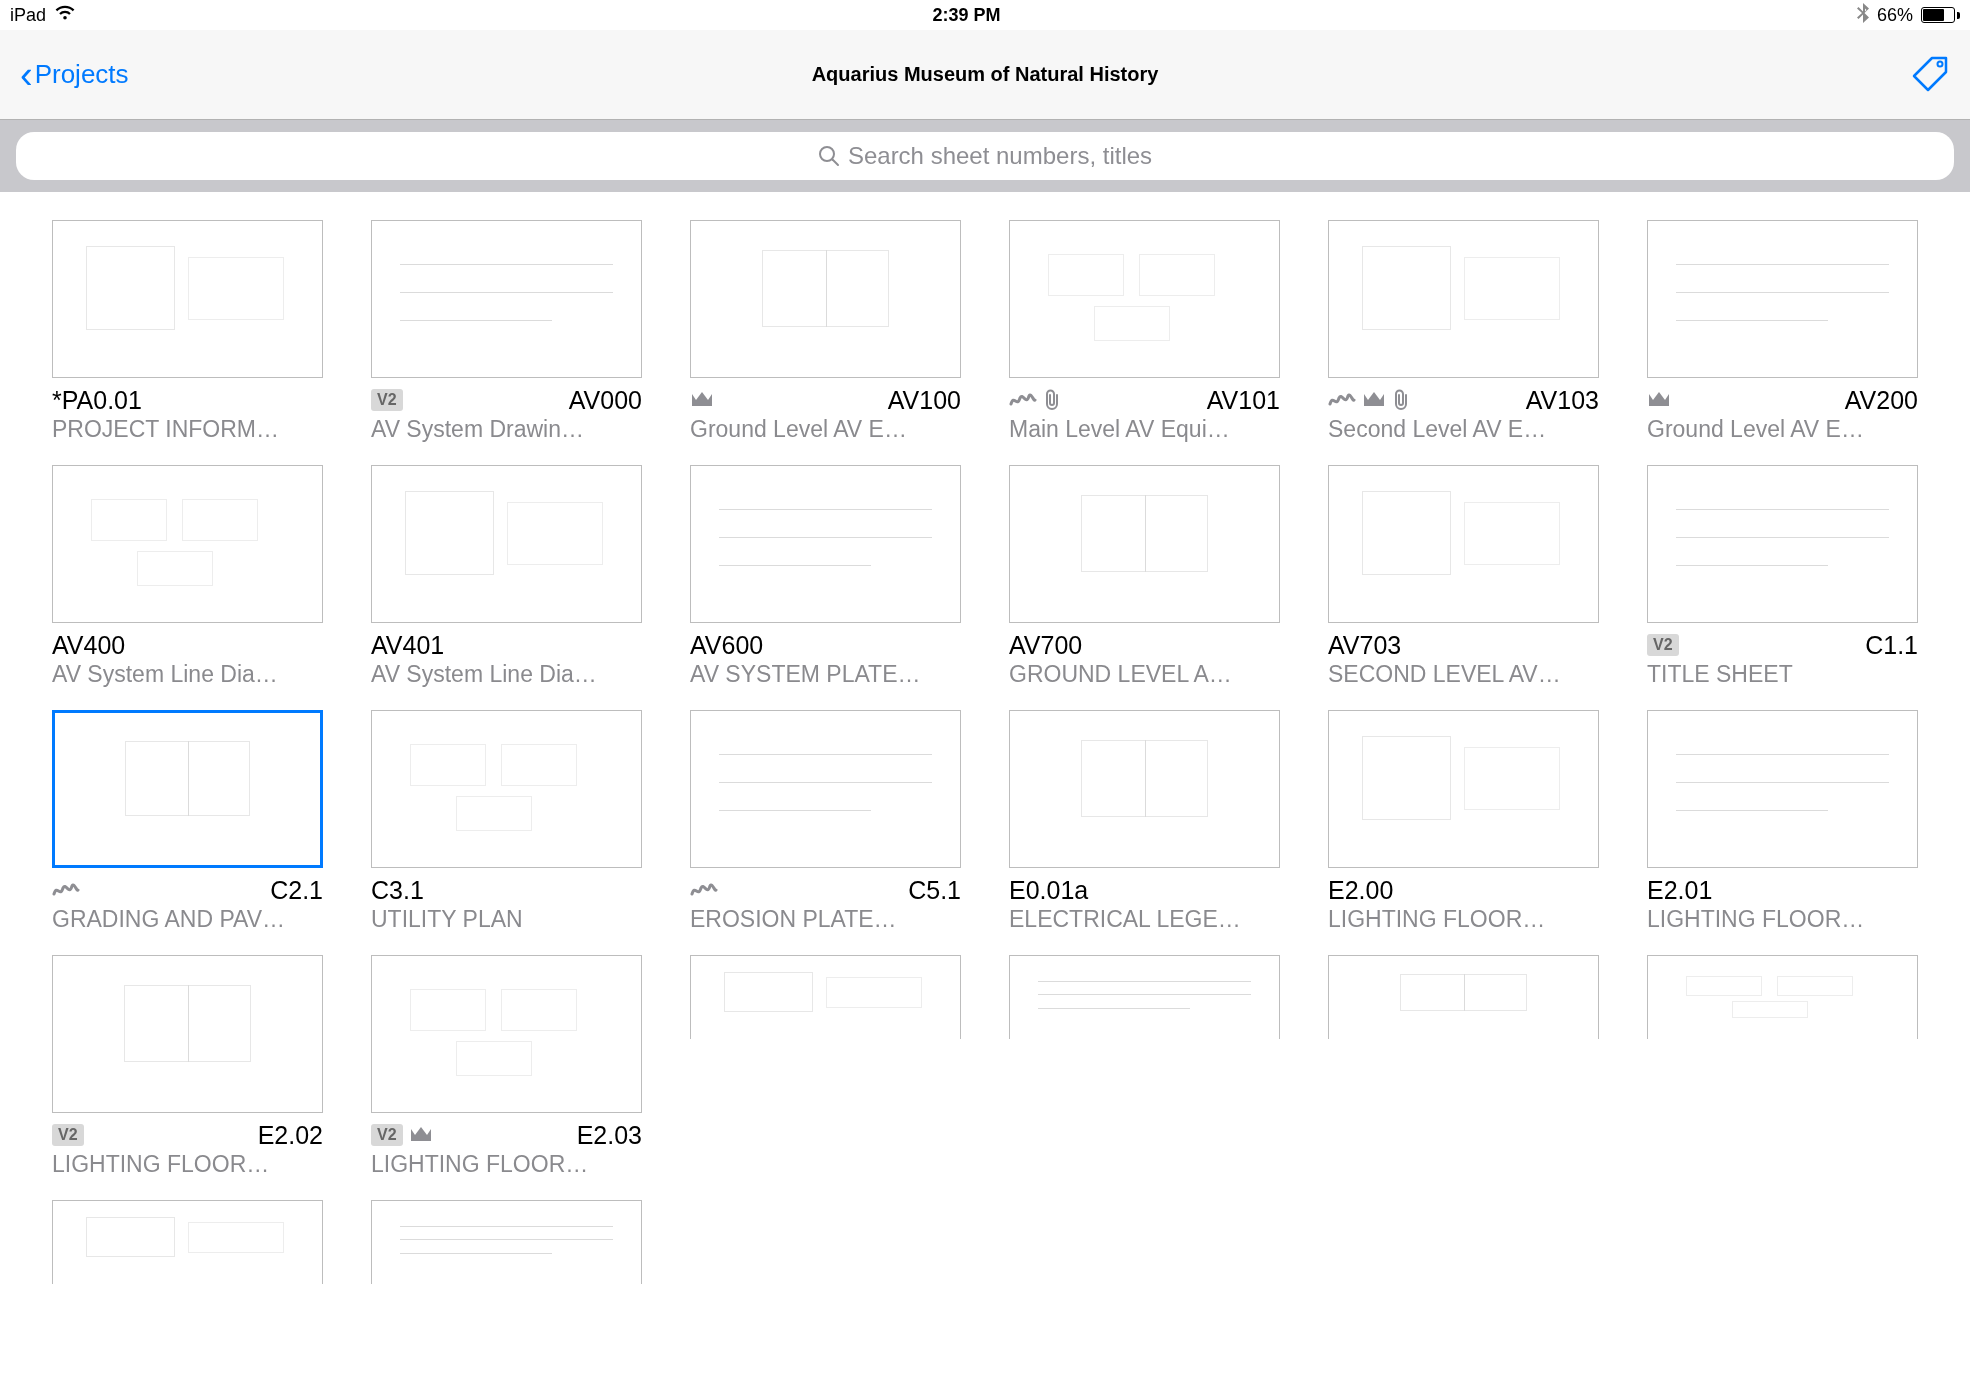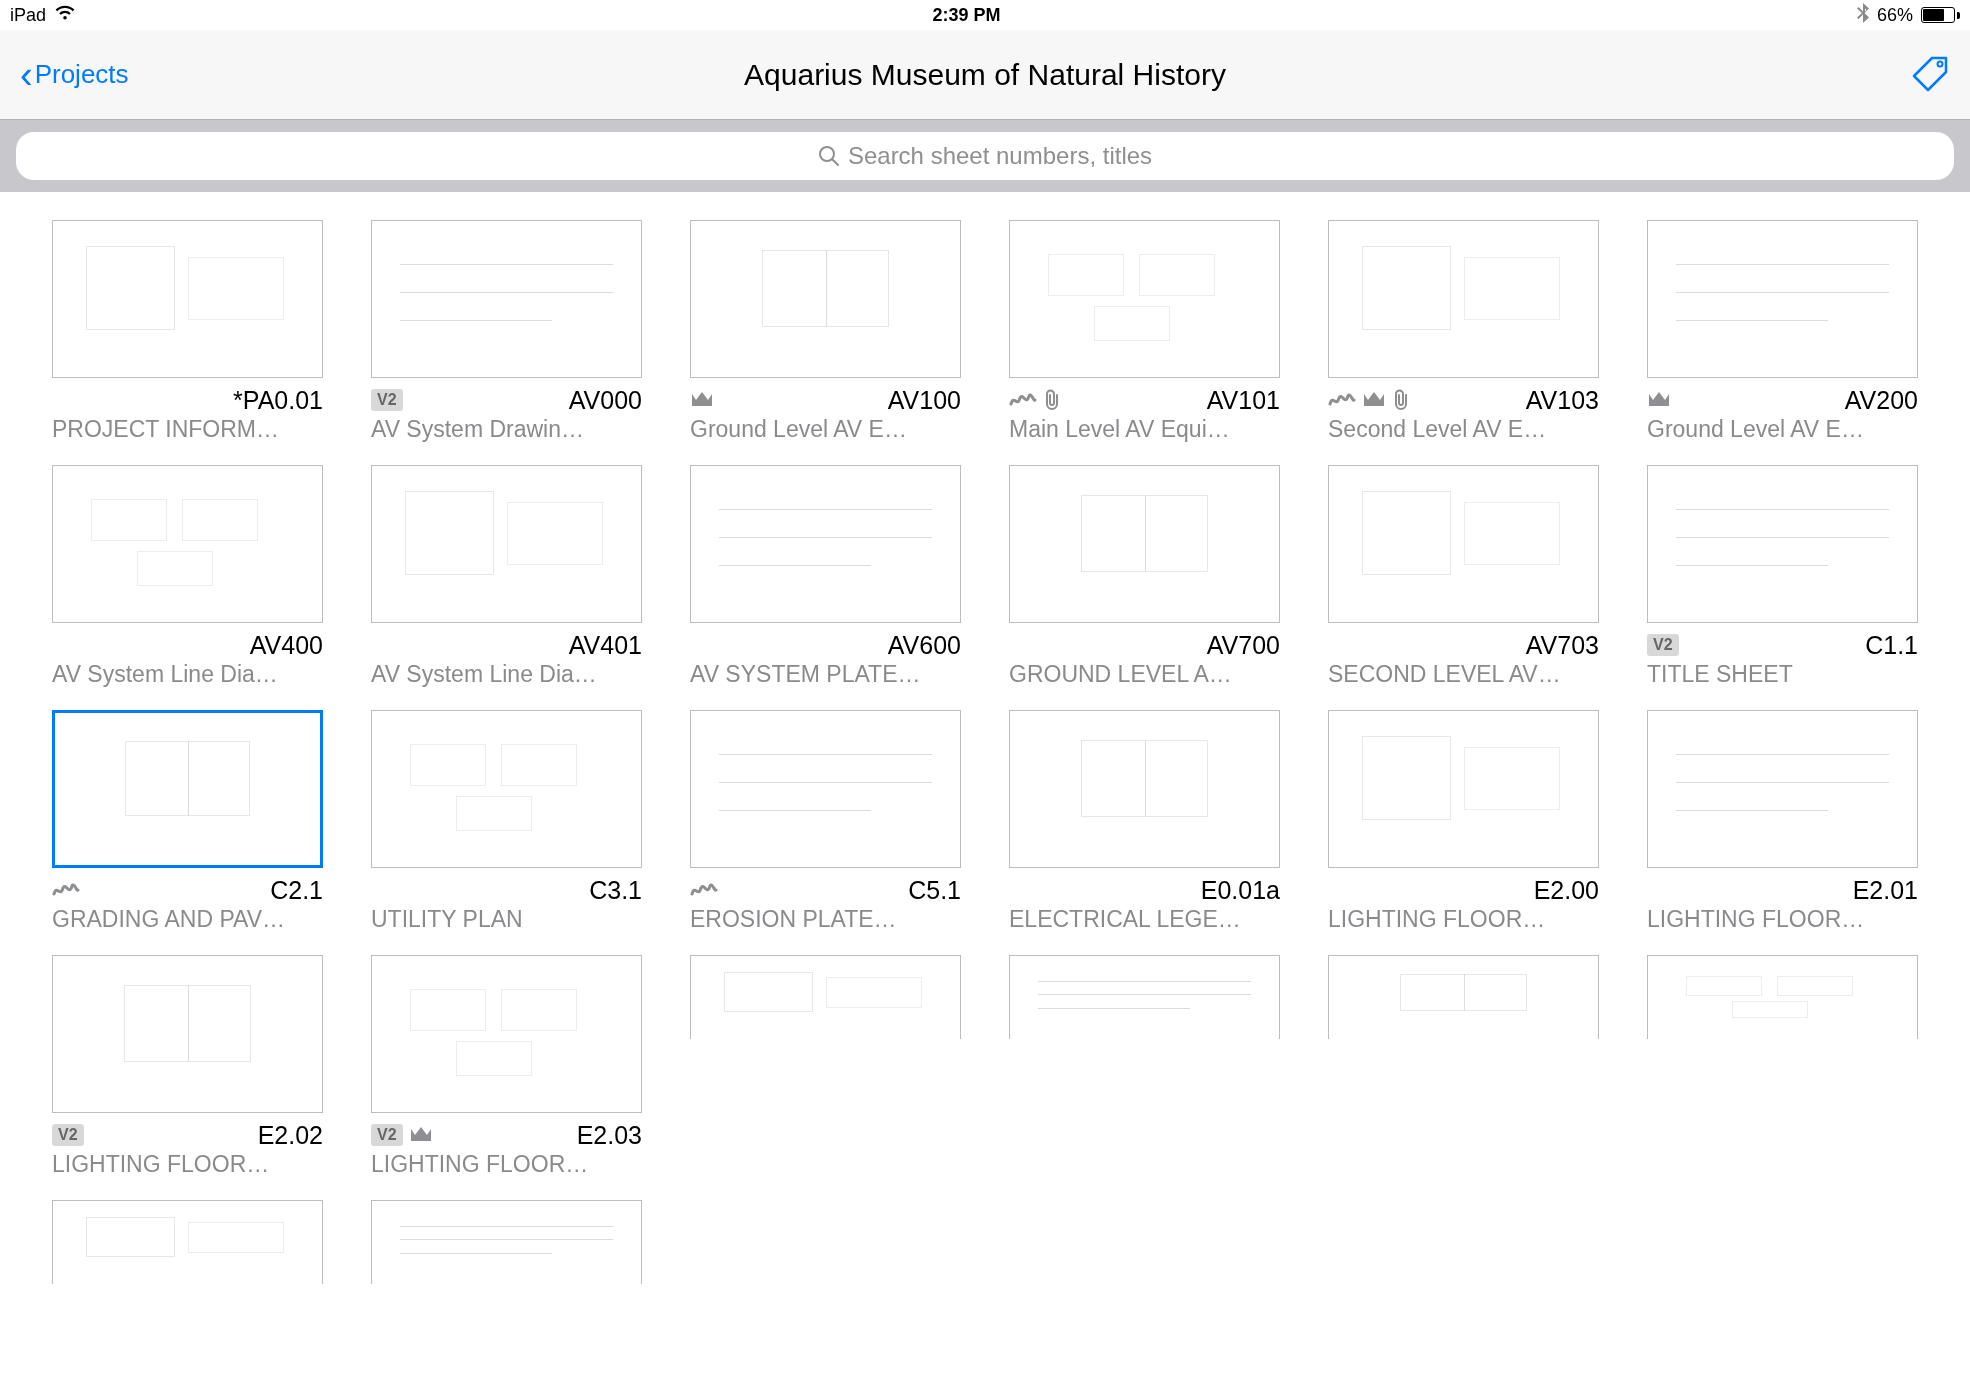--- a/index.html
+++ b/index.html
@@ -53,22 +53,22 @@
   display: flex; align-items: center;
   color: #007aff;
   font-size: 26px;
   gap: 2px;
   cursor: pointer;
 }
 .back-chevron { font-size: 38px; font-weight: 300; line-height: 1; }
 .nav-title {
   position: absolute;
   left: 50%; transform: translateX(-50%);
-  font-size: 30px;
-  font-weight: 400;
+  font-size: 20px;
+  font-weight: 700;
   color: #000;
 }
 .tag-button {
   margin-left: auto;
   color: #007aff;
   cursor: pointer;
 }
 
 
 .search-container {
@@ -107,21 +107,21 @@
 .thumb.selected { border: 3px solid #007aff; }
 .thumb.partial { height: 84px; border-bottom: none; }
 .thumb-lines {
   position: absolute; inset: 8px;
   opacity: 0.35;
 }
 .thumb-lines .hline, .thumb-lines .vline, .thumb-lines .box {
   position: absolute; background: #999;
 }
 .meta-row {
-  display: flex; align-items: center; justify-content: flex-end;
+  display: flex; align-items: center; justify-content: flex-start;
   gap: 6px;
   margin-top: 8px;
   height: 28px;
 }
 .meta-left { display: flex; align-items: center; gap: 6px; margin-right: auto; }
 .sheet-number {
   font-size: 25px; color: #000; text-align: right;
 }
 .sheet-title {
   font-size: 23px; color: #8a8a8e;

